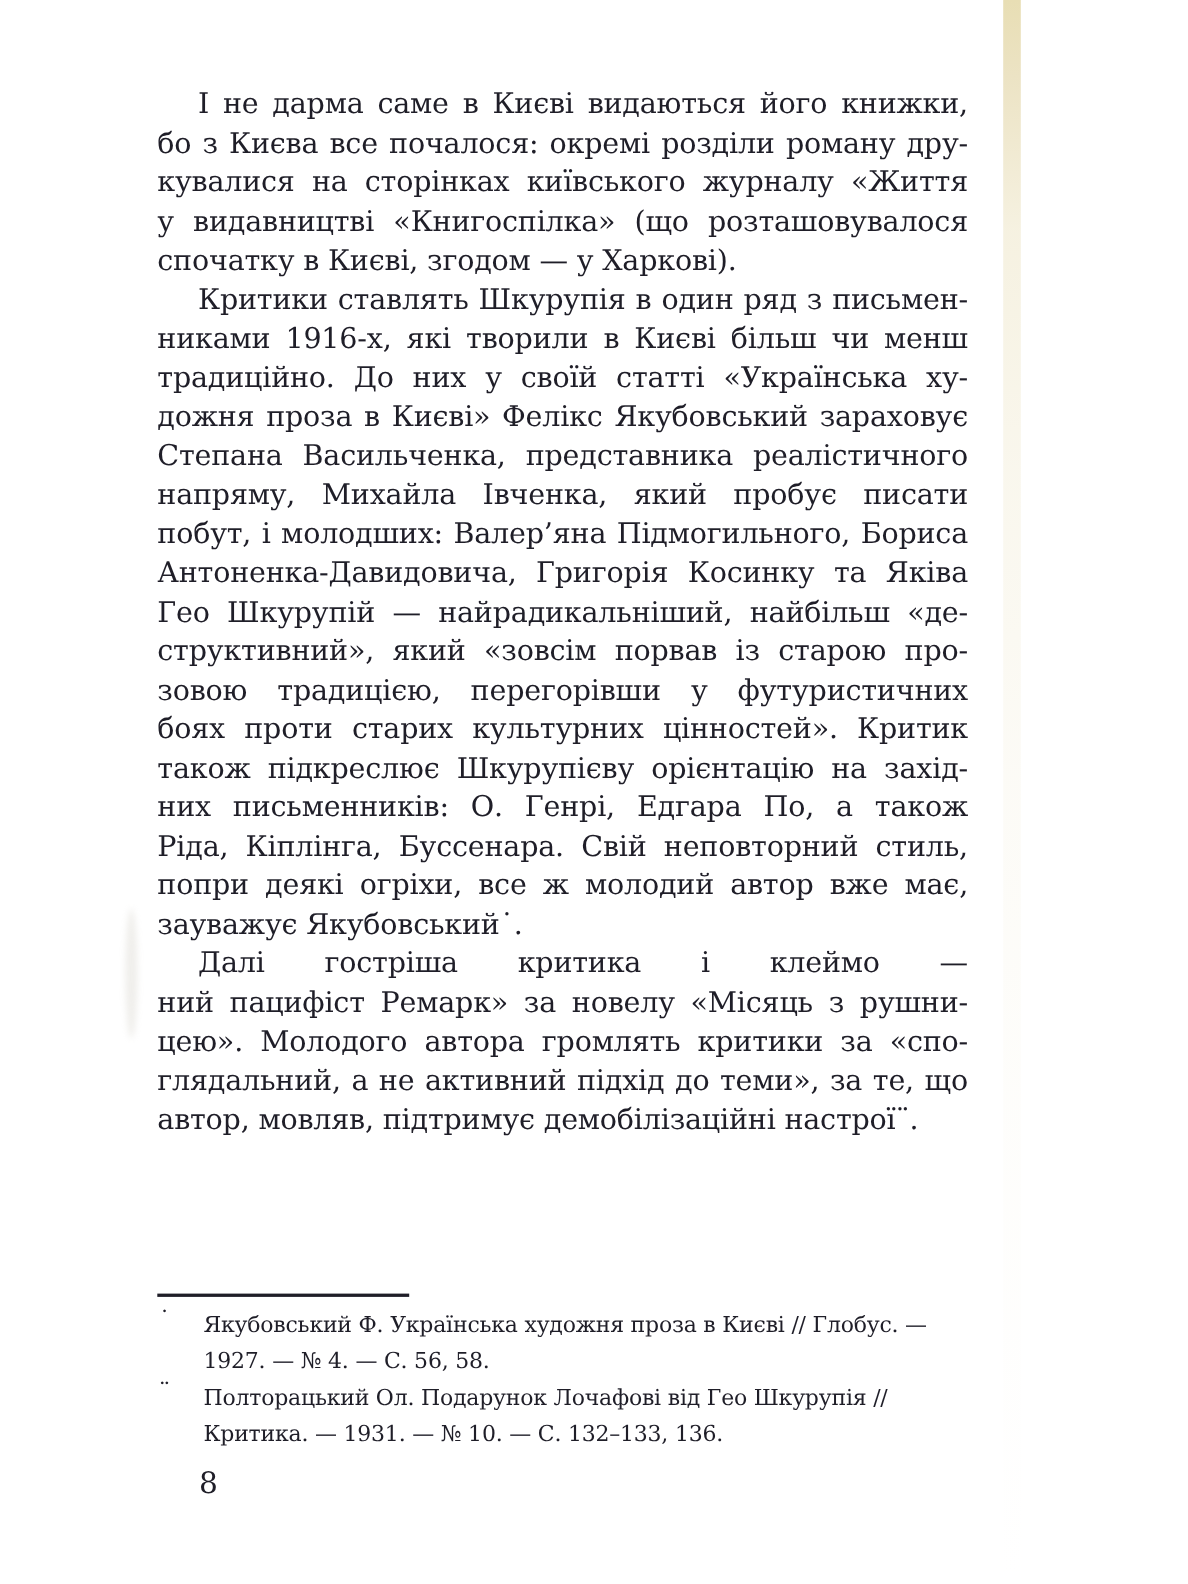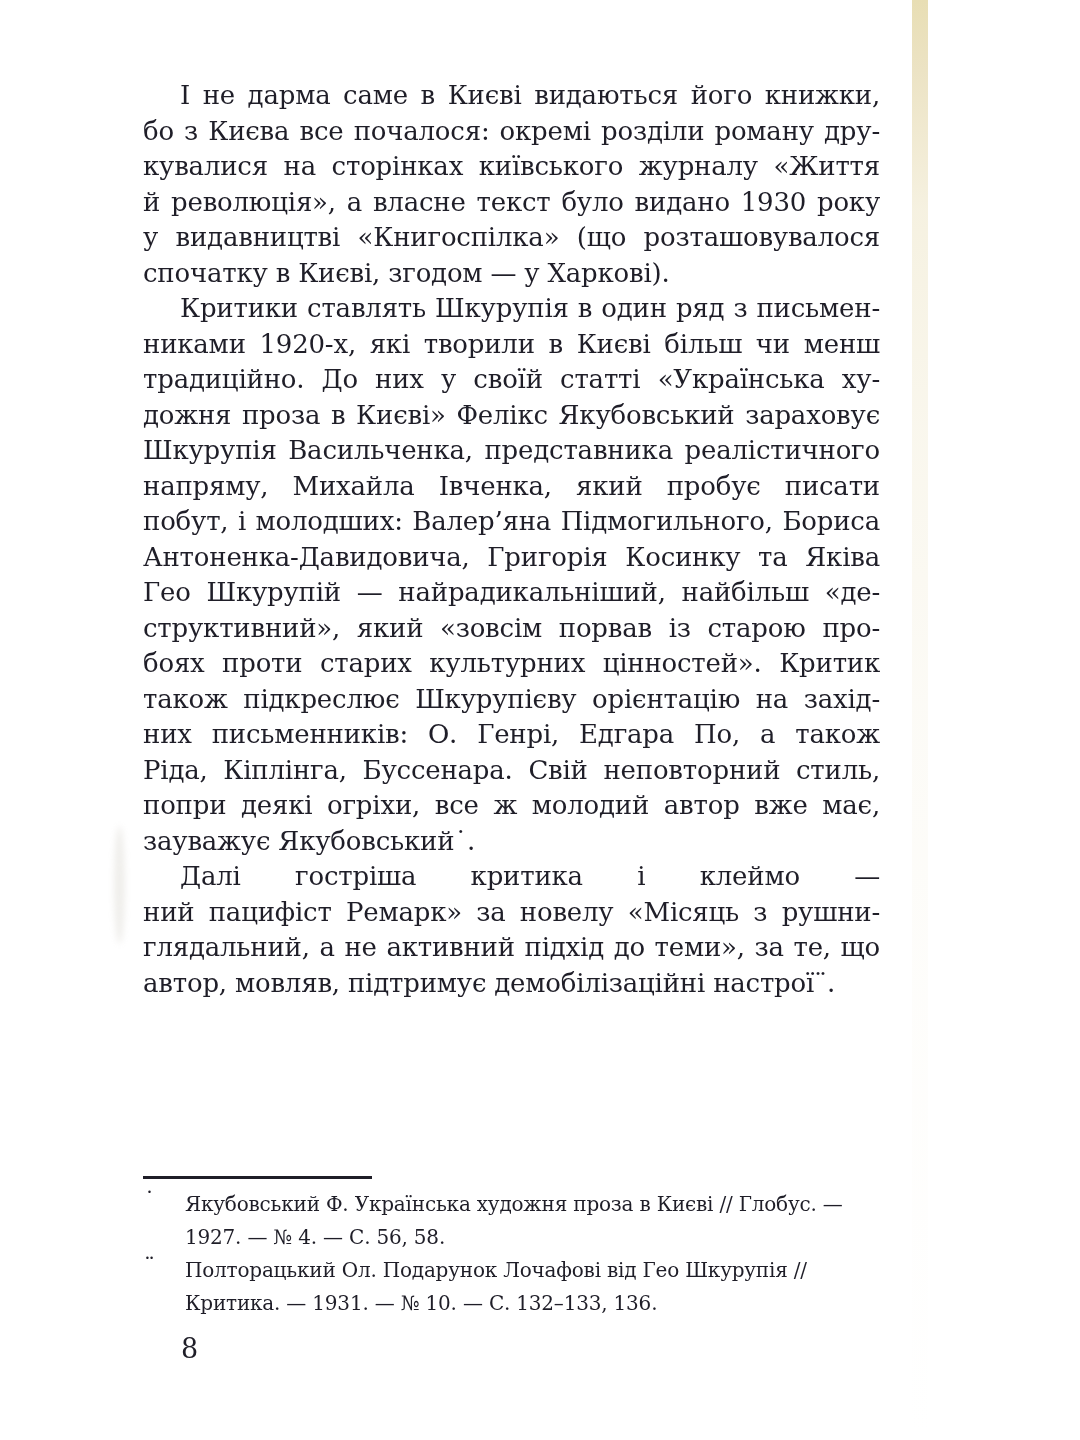--- a/index.html
+++ b/index.html
@@ -81,45 +81,46 @@
 <body>
 
 <div class="edge-stripe"></div>
 <div class="left-smudge"></div>
 
 <div class="text-block" id="text-block">
     <div class="paragraph">
       <div class="line indent">І не дарма саме в Києві видаються його книжки,</div>
       <div class="line">бо з Києва все почалося: окремі розділи роману дру-</div>
       <div class="line">кувалися на сторінках київського журналу «Життя</div>
-      <div class="line">й революція», а власне текст було видано 1930 року</div>
       <div class="line">у видавництві «Книгоспілка» (що розташовувалося</div>
       <div class="line par-end">спочатку в Києві, згодом — у Харкові).</div>
     </div>
     <div class="paragraph">
       <div class="line indent">Критики ставлять Шкурупія в один ряд з письмен-</div>
-      <div class="line">никами 1920-х, які творили в Києві більш чи менш</div>
+      <div class="line">никами 1916-х, які творили в Києві більш чи менш</div>
       <div class="line">традиційно. До них у своїй статті «Українська ху-</div>
       <div class="line">дожня проза в Києві» Фелікс Якубовський зараховує</div>
-      <div class="line">Шкурупія Васильченка, представника реалістичного</div>
+      <div class="line">Степана Васильченка, представника реалістичного</div>
       <div class="line">напряму, Михайла Івченка, який пробує писати новий</div>
       <div class="line">побут, і молодших: Валер’яна Підмогильного, Бориса</div>
       <div class="line">Антоненка-Давидовича, Григорія Косинку та Яківа</div>
       <div class="line">Гео Шкурупій — найрадикальніший, найбільш «де-</div>
       <div class="line">структивний», який «зовсім порвав із старою про-</div>
+      <div class="line">зовою традицією, перегорівши у футуристичних</div>
       <div class="line">боях проти старих культурних цінностей». Критик</div>
       <div class="line">також підкреслює Шкурупієву орієнтацію на захід-</div>
       <div class="line">них письменників: О. Генрі, Едгара По, а також Майн</div>
       <div class="line">Ріда, Кіплінга, Буссенара. Свій неповторний стиль,</div>
       <div class="line">попри деякі огріхи, все ж молодий автор вже має,</div>
       <div class="line par-end">зауважує Якубовський˙.</div>
     </div>
     <div class="paragraph">
       <div class="line indent">Далі гостріша критика і клеймо — «дрібнобуржуаз-</div>
       <div class="line">ний пацифіст Ремарк» за новелу «Місяць з рушни-</div>
+      <div class="line">цею». Молодого автора громлять критики за «спо-</div>
       <div class="line">глядальний, а не активний підхід до теми», за те, що</div>
       <div class="line par-end">автор, мовляв, підтримує демобілізаційні настрої¨.</div>
     </div>
   </div>
 
 <div class="fn-rule"></div>
 
 <div class="footnotes" id="footnotes">
     <div class="footnote">
       <span class="fn-marker">˙</span>

